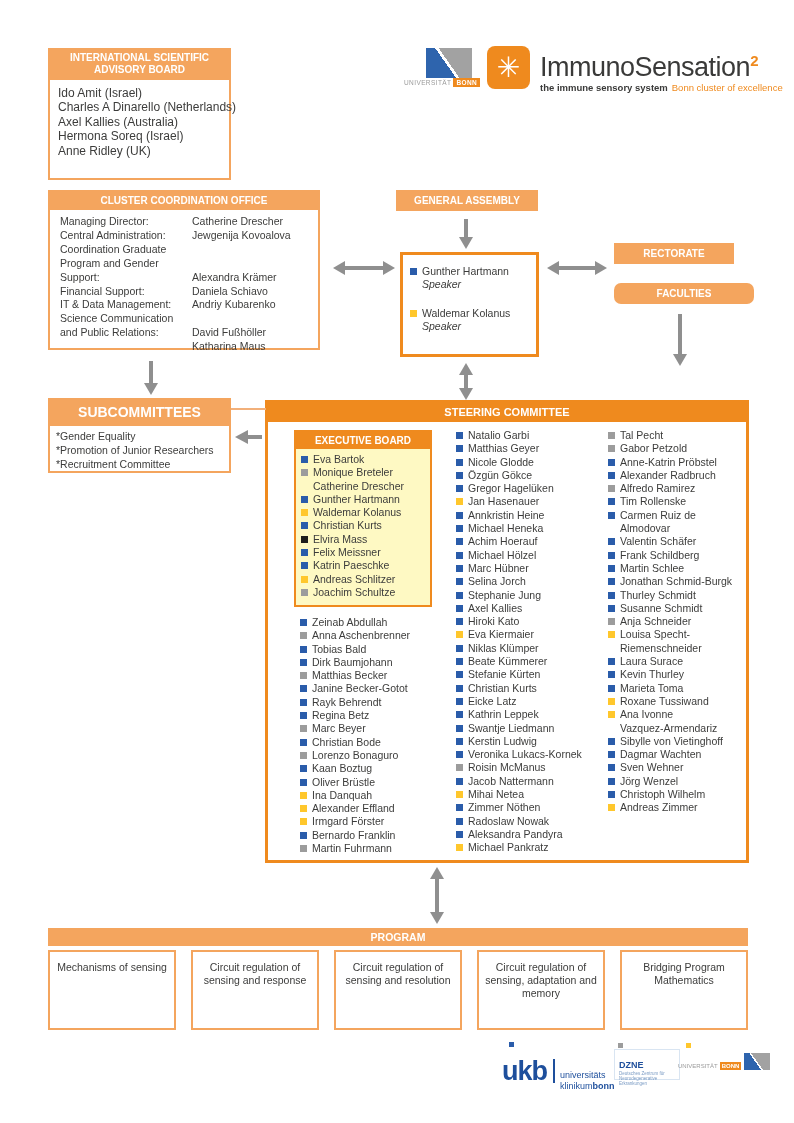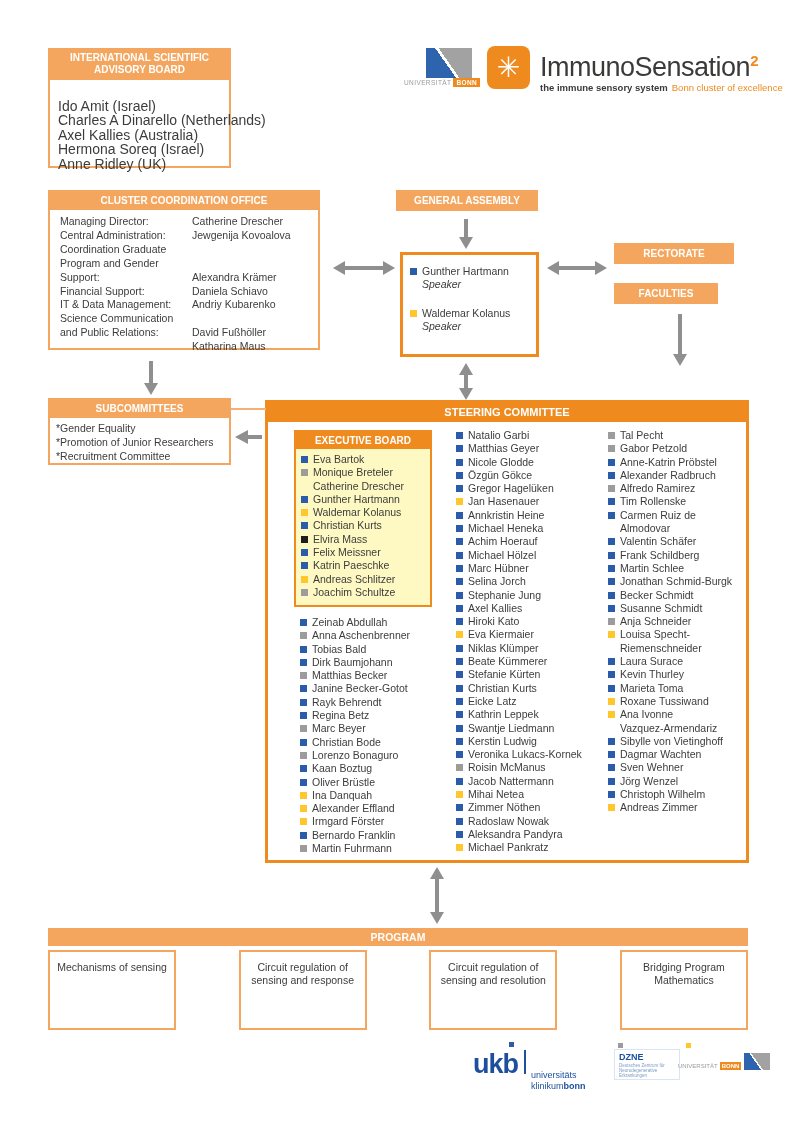--- a/index.html
+++ b/index.html
@@ -3,22 +3,22 @@
 <meta charset="utf-8">
 <style>
   html,body{margin:0;padding:0;background:#fff;}
   .page{position:relative;width:794px;height:1123px;background:#fff;overflow:hidden;
         font-family:"Liberation Sans",sans-serif;color:#3C3C3B;}
   .hdr{background:#F4A55E;color:#fff;font-weight:bold;text-align:center;
        display:flex;align-items:center;justify-content:center;box-sizing:border-box;}
   
   #isab{position:absolute;left:48px;top:48px;width:183px;}
   #isab .hdr{font-size:10px;line-height:12px;padding:4px 4px;min-height:31px;}
-  #isab .body{border:2px solid #F4A55E;border-top:none;height:88px;padding:19px 8px;
-              box-sizing:border-box;font-size:14px;line-height:14.4px;}
+  #isab .body{border:2px solid #F4A55E;border-top:none;height:100px;padding:6px 8px;
+              box-sizing:border-box;font-size:12px;line-height:14.4px;}
   #isab .line{white-space:nowrap;}
   
   #unibonn-top{position:absolute;left:404px;top:48px;width:68px;height:40px;}
   .ub-emblem{position:absolute;right:0;top:0;width:46px;height:30px;
              background:linear-gradient(55deg,#2E64AD 45%,#fff 45% 50%,#A2A2A2 50%);}
   .ub-textrow{position:absolute;left:0;bottom:1px;font-size:6.5px;color:#9B9B9B;
               letter-spacing:.4px;white-space:nowrap;display:flex;align-items:center;gap:2px;}
   .ub-bonn{background:#EF8A1E;color:#fff;font-weight:bold;padding:1px 3px;letter-spacing:.4px;}
   #islogo{position:absolute;left:487px;top:46px;display:flex;gap:10px;}
   .is-icon{width:43px;height:43px;background:#EF8A1E;border-radius:8px;color:#fff;
@@ -34,24 +34,24 @@
   #cco .body{border:2px solid #F4A55E;border-top:none;height:140px;box-sizing:border-box;
              padding:5px 4px 0 10px;font-size:10.5px;line-height:13.9px;}
   .cco-row{display:grid;grid-template-columns:132px 1fr;}
   
   #ga{position:absolute;left:396px;top:190px;width:142px;height:21px;font-size:10px;}
   #speakers{position:absolute;left:400px;top:252px;width:139px;height:105px;
             border:3px solid #EF8A1E;box-sizing:border-box;padding:10px 4px 0 7px;background:#fff;}
   .sp{display:flex;margin-bottom:16px;font-size:10.5px;line-height:13px;}
   .sp .role{font-style:italic;}
   #rectorate{position:absolute;left:614px;top:243px;width:120px;height:21px;font-size:10px;}
-  #faculties{position:absolute;left:614px;top:283px;width:104px;height:21px;font-size:10px;}
+  #faculties{position:absolute;left:614px;top:283px;width:140px;height:21px;font-size:10px;border-radius:7px;}
   
   #subc{position:absolute;left:48px;top:398px;width:183px;}
-  #subc .hdr{font-size:10px;height:20px;}
+  #subc .hdr{font-size:14px;height:28px;}
   #subc .body{border:2px solid #F4A55E;border-top:none;padding:4px 6px;font-size:10.5px;
               line-height:13.8px;box-sizing:border-box;height:47px;}
   
   #steering{position:absolute;left:265px;top:400px;width:484px;height:463px;
             border:3px solid #EF8A1E;box-sizing:border-box;background:#fff;}
   .sc-hdr{height:19px;background:#EF8A1E;color:#fff;font-weight:bold;font-size:11px;
           text-align:center;line-height:19px;}
   .exec{position:absolute;left:26px;top:27px;width:134px;border:2px solid #EF8A1E;background:#fef9c3;}
   .exec-hdr{background:#EF8A1E;color:#fff;font-weight:bold;font-size:10px;text-align:center;
             height:17px;line-height:17px;}
@@ -65,26 +65,26 @@
   .n{flex:1;white-space:pre-line;}
   .c-blue{background:#2A5CAA;}  .c-yellow{background:#FFC72C;}
   .c-gray{background:#9C9C9C;}  .c-black{background:#1D1D1B;}  .c-none{background:transparent;}
   
   #program-hdr{position:absolute;left:48px;top:928px;width:700px;height:18px;font-size:10.5px;}
   #program-row{position:absolute;left:48px;top:950px;width:700px;display:flex;justify-content:space-between;}
   .pbox{width:128px;height:80px;border:2px solid #F4A55E;box-sizing:border-box;background:#fff;
         padding:9px 5px 13px;text-align:center;font-size:10.5px;line-height:13px;}
   
   .legend-sq{position:absolute;width:5px;height:5px;}
-  #ukb{position:absolute;left:473px;top:1050px;display:flex;}
+  #ukb{position:absolute;left:502px;top:1050px;display:flex;align-items:center;}
   .ukb-abbr{font-size:27px;font-weight:bold;color:#1E4F9C;letter-spacing:-1px;line-height:28px;}
   .ukb-sep{width:2px;height:24px;background:#1E4F9C;margin:0 5px 0 6px;}
   .ukb-text{font-size:9px;color:#1E4F9C;line-height:10.5px;margin-top:20px;}
   #dzne{position:absolute;left:614px;top:1049px;width:66px;height:31px;border:1px solid #D9E5F2;
-        box-sizing:border-box;padding:3px 4px;background:#fff;}
+        box-sizing:border-box;padding:11px 4px;background:#fff;}
   .dzne-abbr{font-size:9px;font-weight:bold;color:#1E4F9C;line-height:9px;}
   .dzne-sub{font-size:4.5px;color:#7A9BC4;line-height:5px;margin-top:1px;}
   #ub-small{position:absolute;left:678px;top:1053px;display:flex;align-items:flex-end;gap:3px;}
   .ub-small-text{font-size:6px;color:#9B9B9B;white-space:nowrap;display:flex;align-items:center;gap:2px;}
   .ub-small-bonn{background:#EF8A1E;color:#fff;font-weight:bold;padding:1px 2px;}
   .ub-small-emblem{width:26px;height:17px;
         background:linear-gradient(55deg,#2E64AD 45%,#fff 45% 50%,#A2A2A2 50%);}
   .arrows{position:absolute;left:0;top:0;pointer-events:none;}
 </style>
 </head>
@@ -578,21 +578,21 @@
           <span class="n">Martin Schlee</span>
         </div>
 
         <div class="m">
           <span class="b c-blue"></span>
           <span class="n">Jonathan Schmid-Burgk</span>
         </div>
 
         <div class="m">
           <span class="b c-blue"></span>
-          <span class="n">Becker Schmidt</span>
+          <span class="n">Thurley Schmidt</span>
         </div>
 
         <div class="m">
           <span class="b c-blue"></span>
           <span class="n">Susanne Schmidt</span>
         </div>
 
         <div class="m">
           <span class="b c-gray"></span>
           <span class="n">Anja Schneider</span>
@@ -661,20 +661,21 @@
         </div>
       </div>
   </div>
 
   <div id="program-hdr" class="hdr">PROGRAM</div>
   <div id="program-row">
 
   <div class="pbox">Mechanisms of sensing</div>
       <div class="pbox">Circuit regulation of sensing and response</div>
       <div class="pbox">Circuit regulation of sensing and resolution</div>
+      <div class="pbox">Circuit regulation of sensing, adaptation and memory</div>
       <div class="pbox">Bridging Program Mathematics</div>
     </div>
 
   <div class="legend-sq c-blue" style="left:509px;top:1042px;"></div>
   <div class="legend-sq c-gray" style="left:618px;top:1043px;"></div>
   <div class="legend-sq c-yellow" style="left:686px;top:1043px;"></div>
 
   <div id="ukb">
     <span class="ukb-abbr">ukb</span>
     <span class="ukb-sep"></span>

